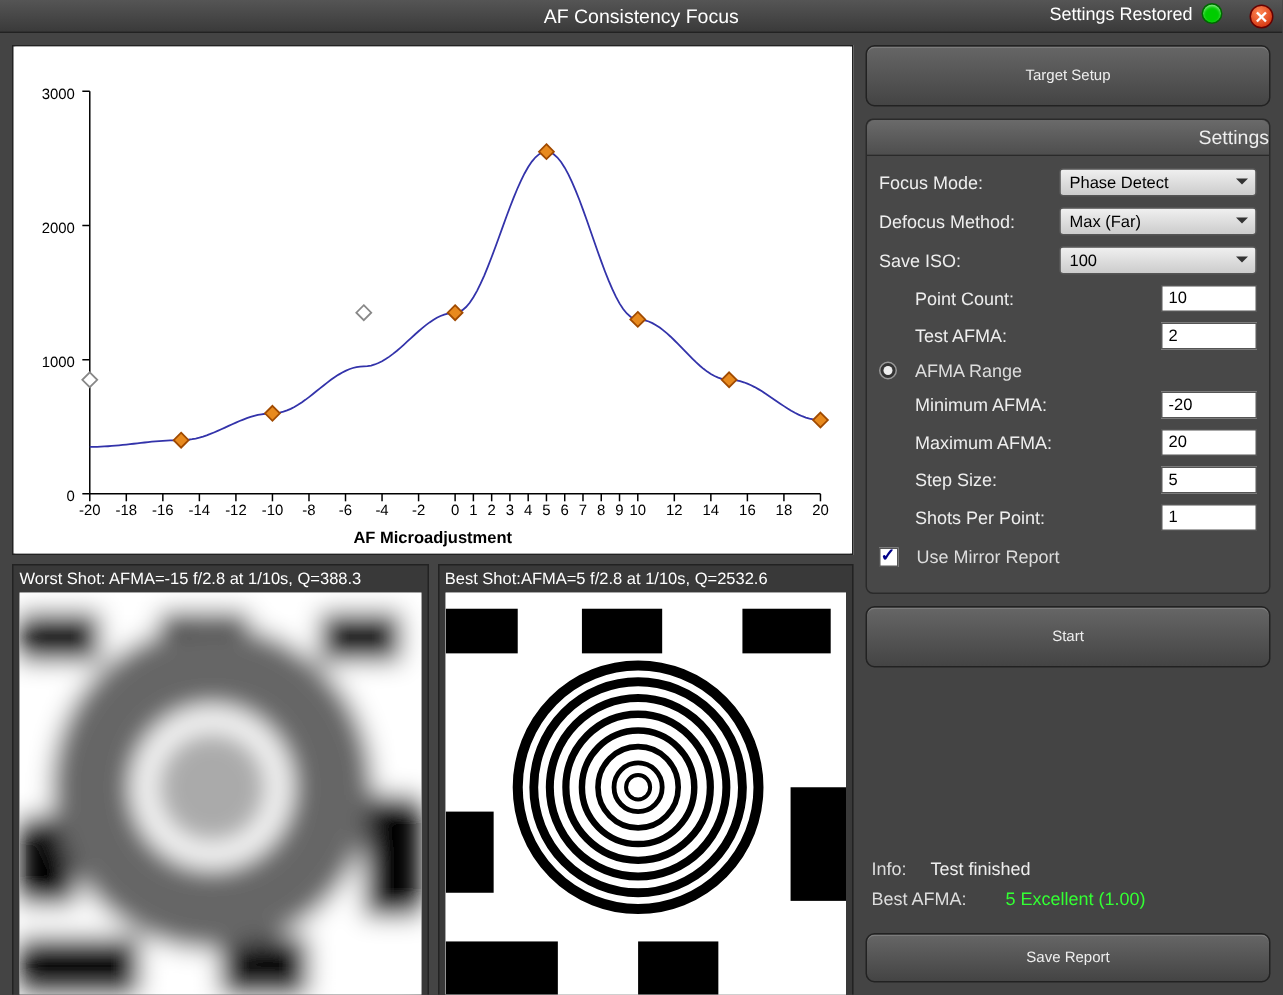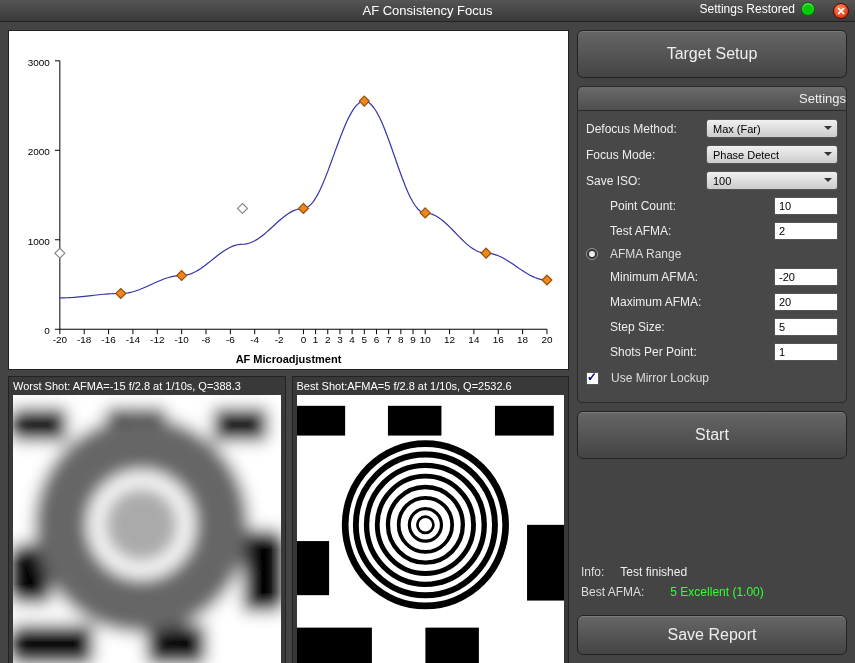--- a/index.html
+++ b/index.html
@@ -48,21 +48,21 @@
     flex:1; background:#393939; border:1px solid #222; display:flex; flex-direction:column;
   }
   .shot-title { color:#fff; font-size:11px; padding:3px 4px; }
   .shot-img { flex:1; background:#fff; margin:0 4px 4px 4px; position:relative; overflow:hidden;}
 
   .btn {
     background: linear-gradient(#666,#444);
     border:1px solid #222; border-radius:6px;
     color:#eee; text-align:center;
     padding:10px 0; cursor:pointer;
-    font-size:16px;
+    font-size:10px;
     box-shadow: inset 0 1px 0 rgba(255,255,255,.15);
   }
   .btn.tall { padding:14px 0; }
 
   .panel {
     background:#484848; border:1px solid #2a2a2a; border-radius:5px;
     padding:0 8px 10px 8px;
   }
   .panel-hdr {
     background: linear-gradient(#6a6a6a,#4e4e4e);
@@ -259,32 +259,32 @@
     </div>
   </div>
 
   <div class="right">
     <div class="btn tall">Target Setup</div>
 
     <div class="panel">
       <div class="panel-hdr">Settings</div>
 
       <div class="row">
+        <label class="lab">Focus Mode:</label>
+        <div class="select">
+            <span>Phase Detect</span>
+          </div>
+      </div>
+      <div class="row">
         <label class="lab">Defocus Method:</label>
         <div class="select">
             <span>Max (Far)</span>
           </div>
       </div>
       <div class="row">
-        <label class="lab">Focus Mode:</label>
-        <div class="select">
-            <span>Phase Detect</span>
-          </div>
-      </div>
-      <div class="row">
         <label class="lab">Save ISO:</label>
         <div class="select">
             <span>100</span>
           </div>
       </div>
 
       <div class="row">
         <label class="sublab">Point Count:</label>
         <input class="num-input" value="10" style="">
       </div>
@@ -309,21 +309,21 @@
         <label class="sublab">Step Size:</label>
         <input class="num-input" value="5" style="">
       </div>
       <div class="row">
         <label class="sublab">Shots Per Point:</label>
         <input class="num-input" value="1" style="">
       </div>
 
       <div class="row" style="margin-top:10px">
         <span class="check on"></span>
-        <span style="margin-left:6px">Use Mirror Lockup</span>
+        <span style="margin-left:6px">Use Mirror Report</span>
       </div>
     </div>
 
     <div class="btn tall">Start</div>
 
     <div style="flex:1"></div>
 
     <div class="info-block">
       <div class="row">
         <span>Info:</span>

